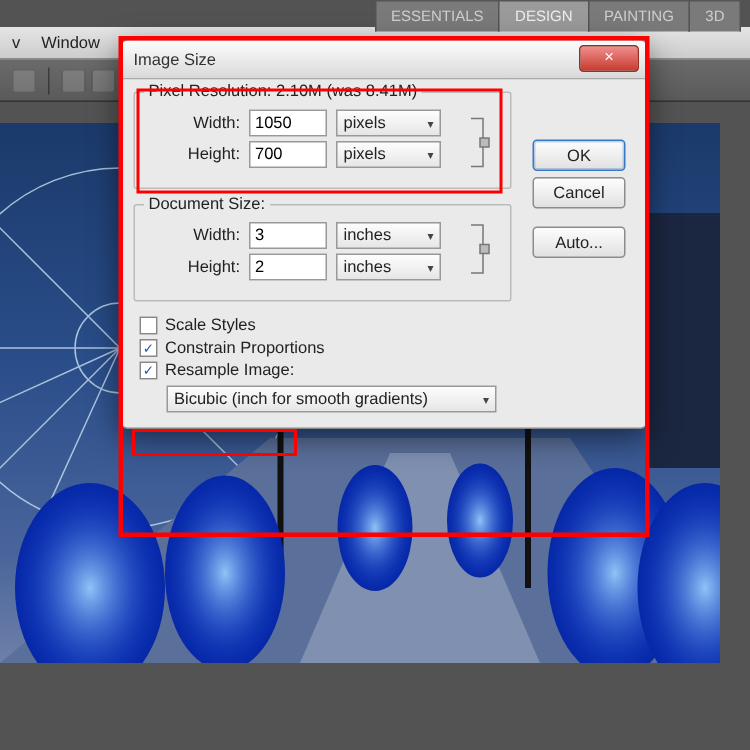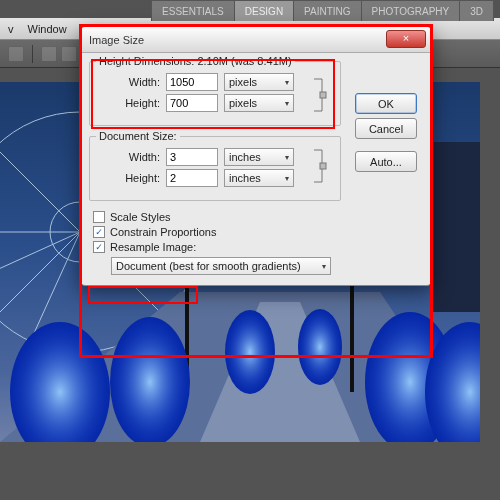--- a/index.html
+++ b/index.html
@@ -56,21 +56,20 @@
 </head>
 <body>
 
 <div style="position:absolute; top:0; left:0; right:0; height:0;">
   
 </div>
 <div style="position:absolute; top:0; right:6px; display:flex; font-size:10px;">
   <div class="ws">ESSENTIALS</div>
   <div class="ws active">DESIGN</div>
   <div class="ws">PAINTING</div>
-  <div class="ws">PHOTOGRAPHY</div>
   <div class="ws">3D</div>
 </div>
 
 <div style="height:18px;"></div>
 
 <div class="menubar">
   <span>v</span>
   <span>Window</span>
   <span>Help</span>
 </div>
@@ -169,21 +168,21 @@
   <div class="body">
 
     <div class="btn-col">
       <div class="btn def">OK</div>
       <div class="btn">Cancel</div>
       <div class="btn" style="margin-top:8px;">Auto...</div>
     </div>
 
     <div class="fieldset" style="width:252px;">
       <div class="legend">
-        <span>Height Dimensions:</span>
+        <span>Pixel Resolution:</span>
         <span class="val">2.10M (was 8.41M)</span>
       </div>
       <div class="row">
         <span class="lbl">Width:</span>
         <input class="inp" value="1050" style="">
         <span style="width:6px;"></span>
         <span class="sel">pixels</span>
       </div>
       <div class="row">
         <span class="lbl">Height:</span>
@@ -230,20 +229,20 @@
     <div class="chk-row">
       <span class="chk">✓</span>
       <span>Constrain Proportions</span>
     </div>
     <div class="chk-row">
       <span class="chk">✓</span>
       <span>Resample Image:</span>
     </div>
 
     <div class="method">
-      <span class="sel">Document (best for smooth gradients)</span>
+      <span class="sel">Bicubic (inch for smooth gradients)</span>
     </div>
   </div>
 </div>
 
 <div class="hl hl1"></div>
 <div class="hl hl2"></div>
 <div class="hl hl3"></div>
 
 </body></html>

